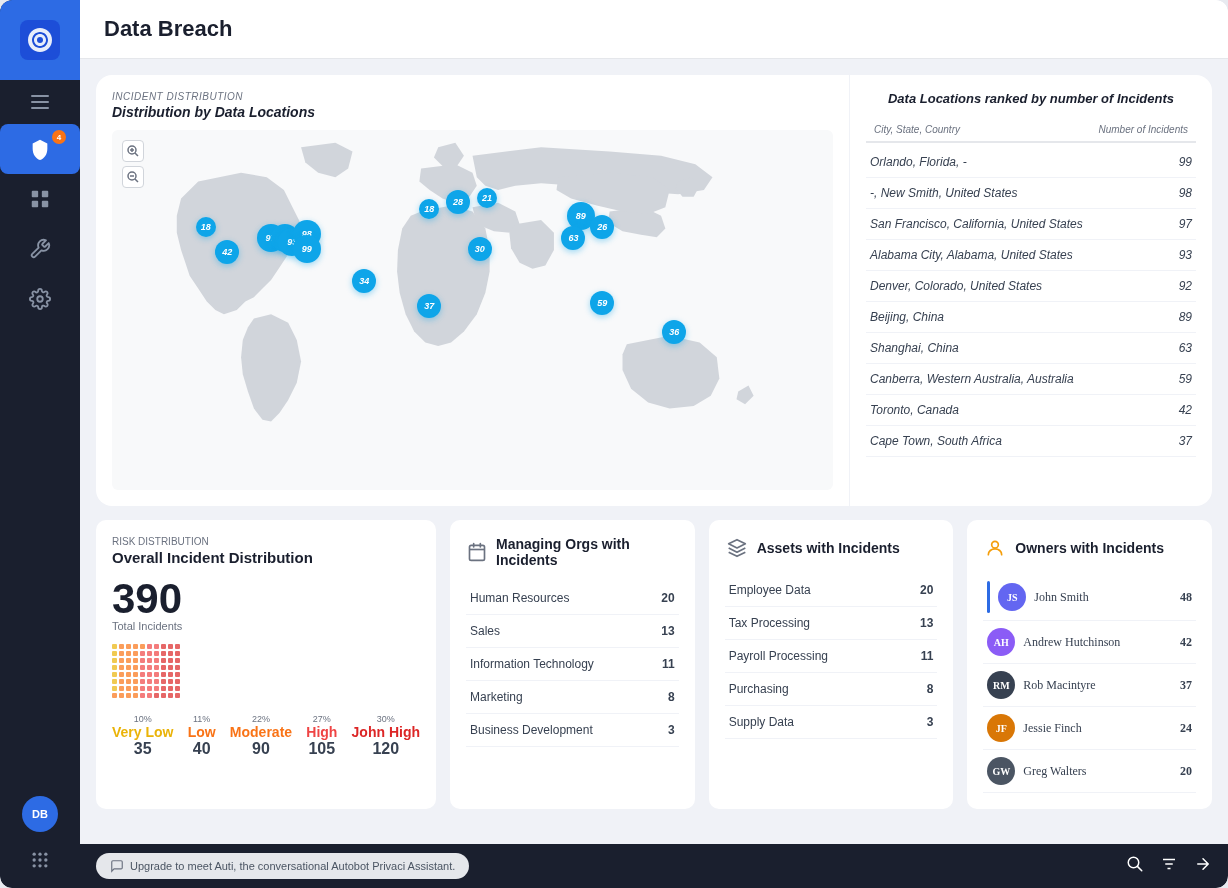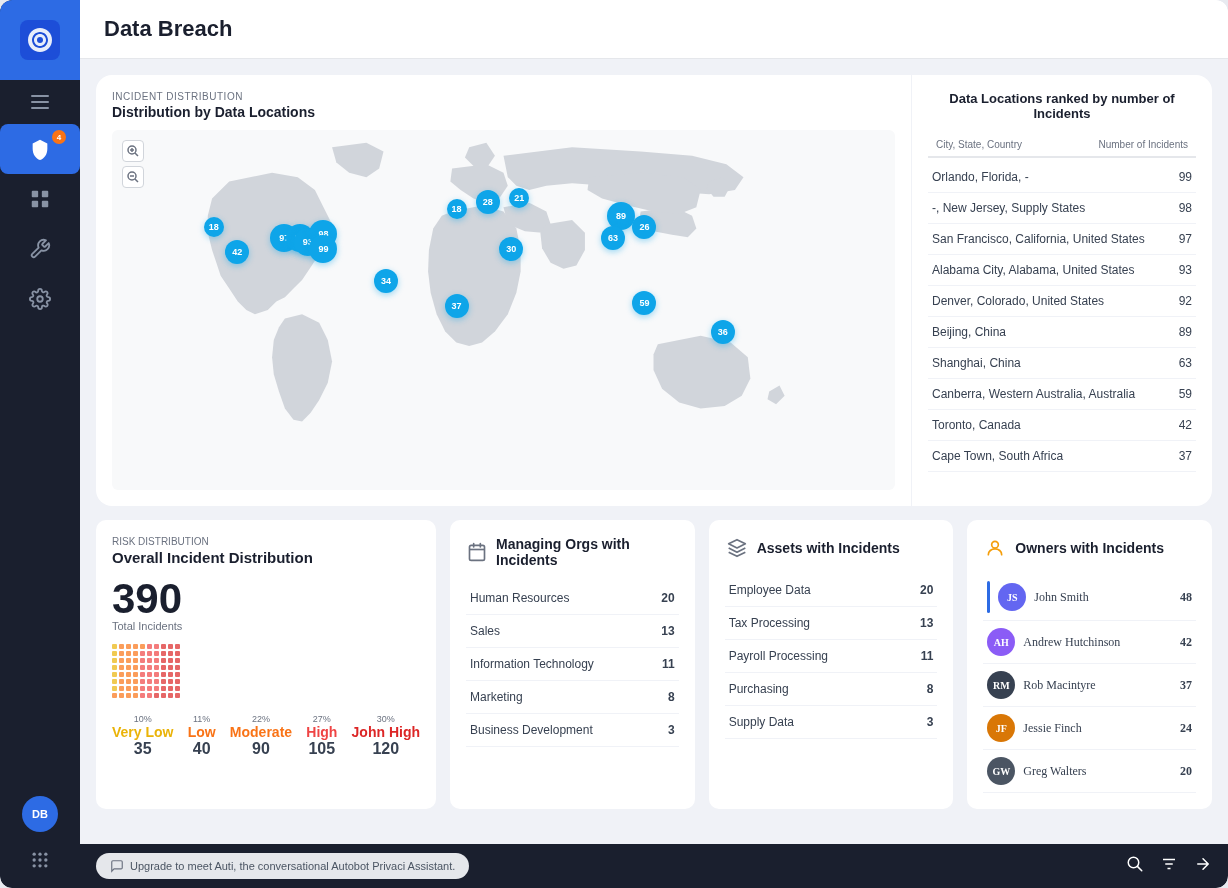--- a/index.html
+++ b/index.html
@@ -25,21 +25,21 @@
     .main { flex: 1; display: flex; flex-direction: column; background: #f0f2f7; overflow: hidden; }
     
     
     .header { background: white; padding: 16px 24px; border-bottom: 1px solid #e5e7eb; }
     .header h1 { font-size: 22px; font-weight: 600; color: #1a1f2e; }
     
     
     .content { flex: 1; padding: 16px; overflow: hidden; display: flex; flex-direction: column; gap: 14px; }
     
     
-    .top-section { display: flex; gap: 0; background: white; border-radius: 16px; overflow: hidden; flex-shrink: 0; }
+    .top-section { display: flex; gap: 0; background: white; border-radius: 16px; overflow: hidden; flex-shrink: 0; font-style: italic; }
     
     
     .map-panel { flex: 1; padding: 16px; position: relative; }
     .panel-label { font-size: 10px; color: #6b7280; text-transform: uppercase; letter-spacing: 0.5px; margin-bottom: 2px; }
     .panel-title { font-size: 14px; font-weight: 600; color: #1a1f2e; margin-bottom: 10px; }
     
     .map-container { position: relative; width: 100%; height: 360px; background: #f8f9fa; border-radius: 6px; overflow: hidden; }
     .map-zoom { position: absolute; top: 10px; left: 10px; z-index: 10; display: flex; flex-direction: column; gap: 4px; }
     .map-zoom-btn { width: 22px; height: 22px; background: white; border: 1px solid #d1d5db; border-radius: 4px; display: flex; align-items: center; justify-content: center; cursor: pointer; font-size: 14px; color: #6b7280; }
     
@@ -47,21 +47,21 @@
     .world-map { width: 100%; height: 100%; }
     
     
     .map-marker { position: absolute; transform: translate(-50%, -50%); }
     .marker-circle { background: #0ea5e9; color: white; border-radius: 50%; font-size: 9px; font-weight: bold; display: flex; align-items: center; justify-content: center; box-shadow: 0 2px 6px rgba(14,165,233,0.4); cursor: pointer; }
     .marker-circle.sm { width: 20px; height: 20px; }
     .marker-circle.md { width: 24px; height: 24px; }
     .marker-circle.lg { width: 28px; height: 28px; }
     
     
-    .locations-panel { width: 301px; padding: 16px; border-left: 1px solid #f0f2f7; flex-shrink: 0; }
+    .locations-panel { width: 363px; padding: 16px; border-left: 1px solid #f0f2f7; flex-shrink: 0; }
     .locations-title { font-size: 13px; font-weight: 600; color: #1a1f2e; margin-bottom: 12px; text-align: center; }
     .locations-header { display: flex; justify-content: space-between; padding: 6px 8px; font-size: 10px; color: #6b7280; border-bottom: 2px solid #e5e7eb; margin-bottom: 4px; }
     .location-row { display: flex; justify-content: space-between; align-items: center; padding: 8px 4px; border-bottom: 1px solid #f0f2f7; font-size: 12px; }
     .location-name { color: #374151; }
     .location-count { color: #374151; font-weight: 500; }
     
     
     .bottom-section { display: flex; gap: 14px; flex-shrink: 0; }
     
     
@@ -322,21 +322,21 @@
           <div class="locations-header">
             <span>City, State, Country</span>
             <span>Number of Incidents</span>
           </div>
           <div id="locations-list">
               <div class="location-row">
                 <span class="location-name">Orlando, Florida, -</span>
                 <span class="location-count">99</span>
               </div>
               <div class="location-row">
-                <span class="location-name">-, New Jersey, Supply States</span>
+                <span class="location-name">-, New Smith, United States</span>
                 <span class="location-count">98</span>
               </div>
               <div class="location-row">
                 <span class="location-name">San Francisco, California, United States</span>
                 <span class="location-count">97</span>
               </div>
               <div class="location-row">
                 <span class="location-name">Alabama City, Alabama, United States</span>
                 <span class="location-count">93</span>
               </div>

